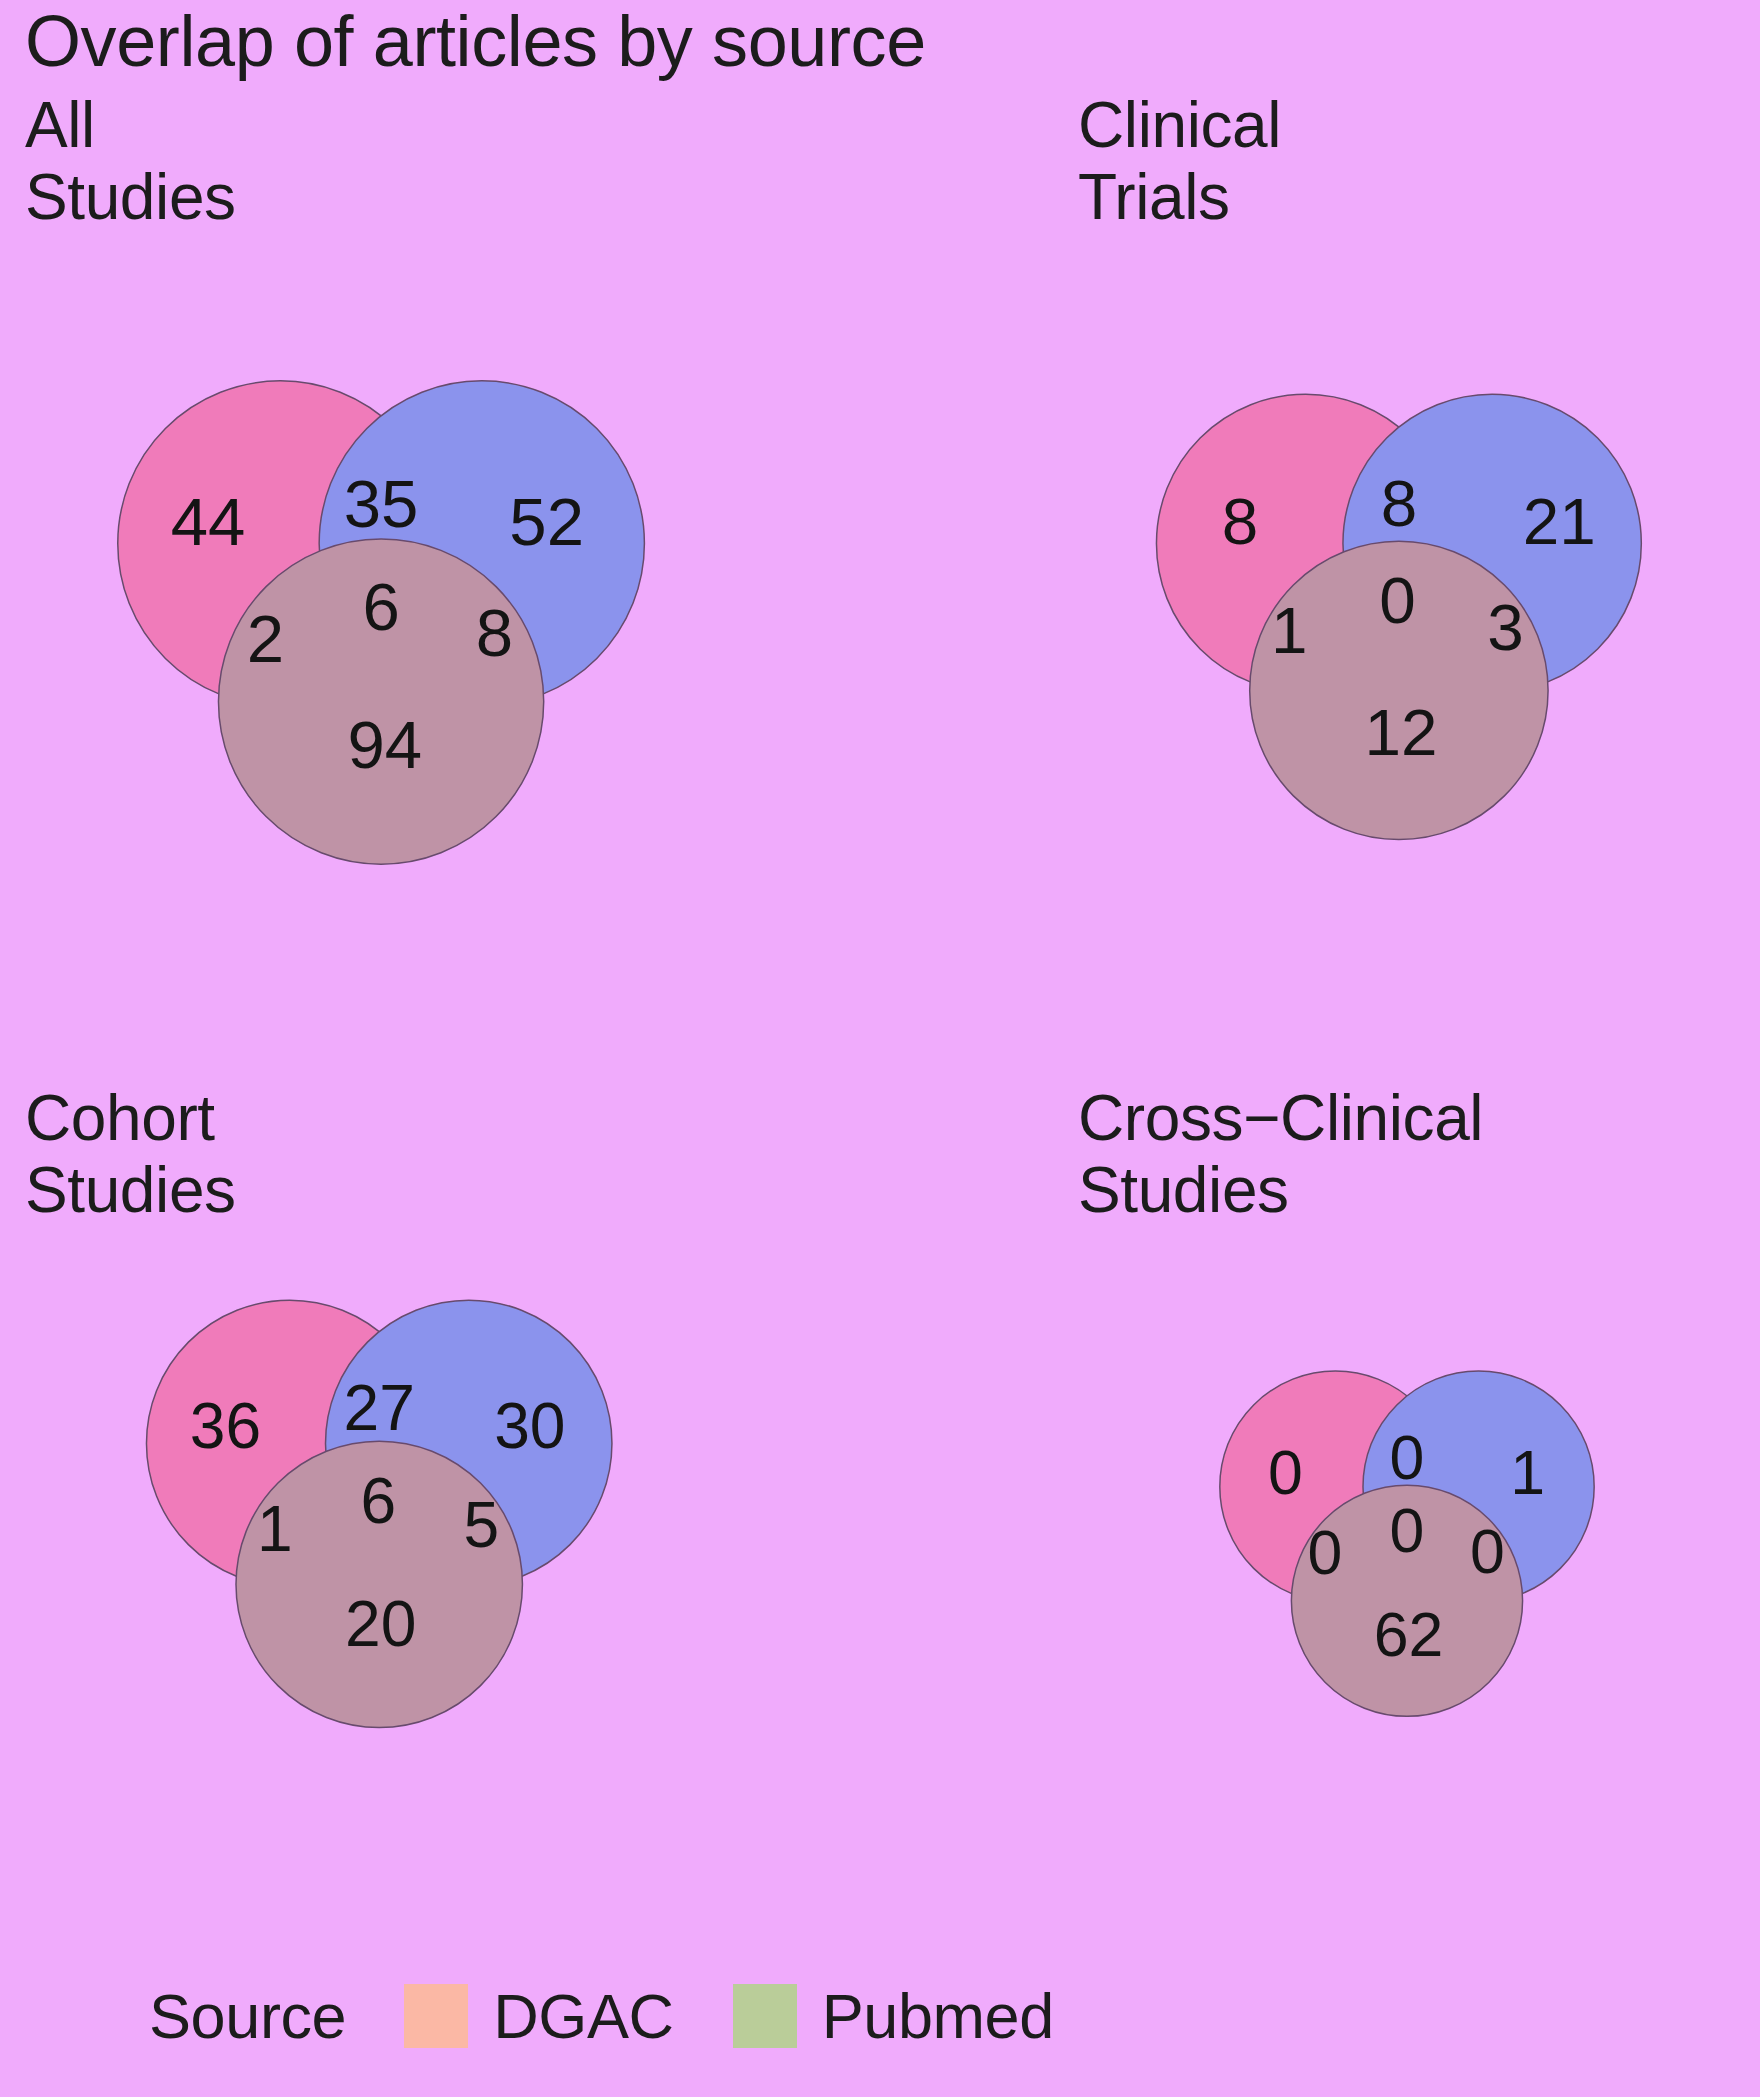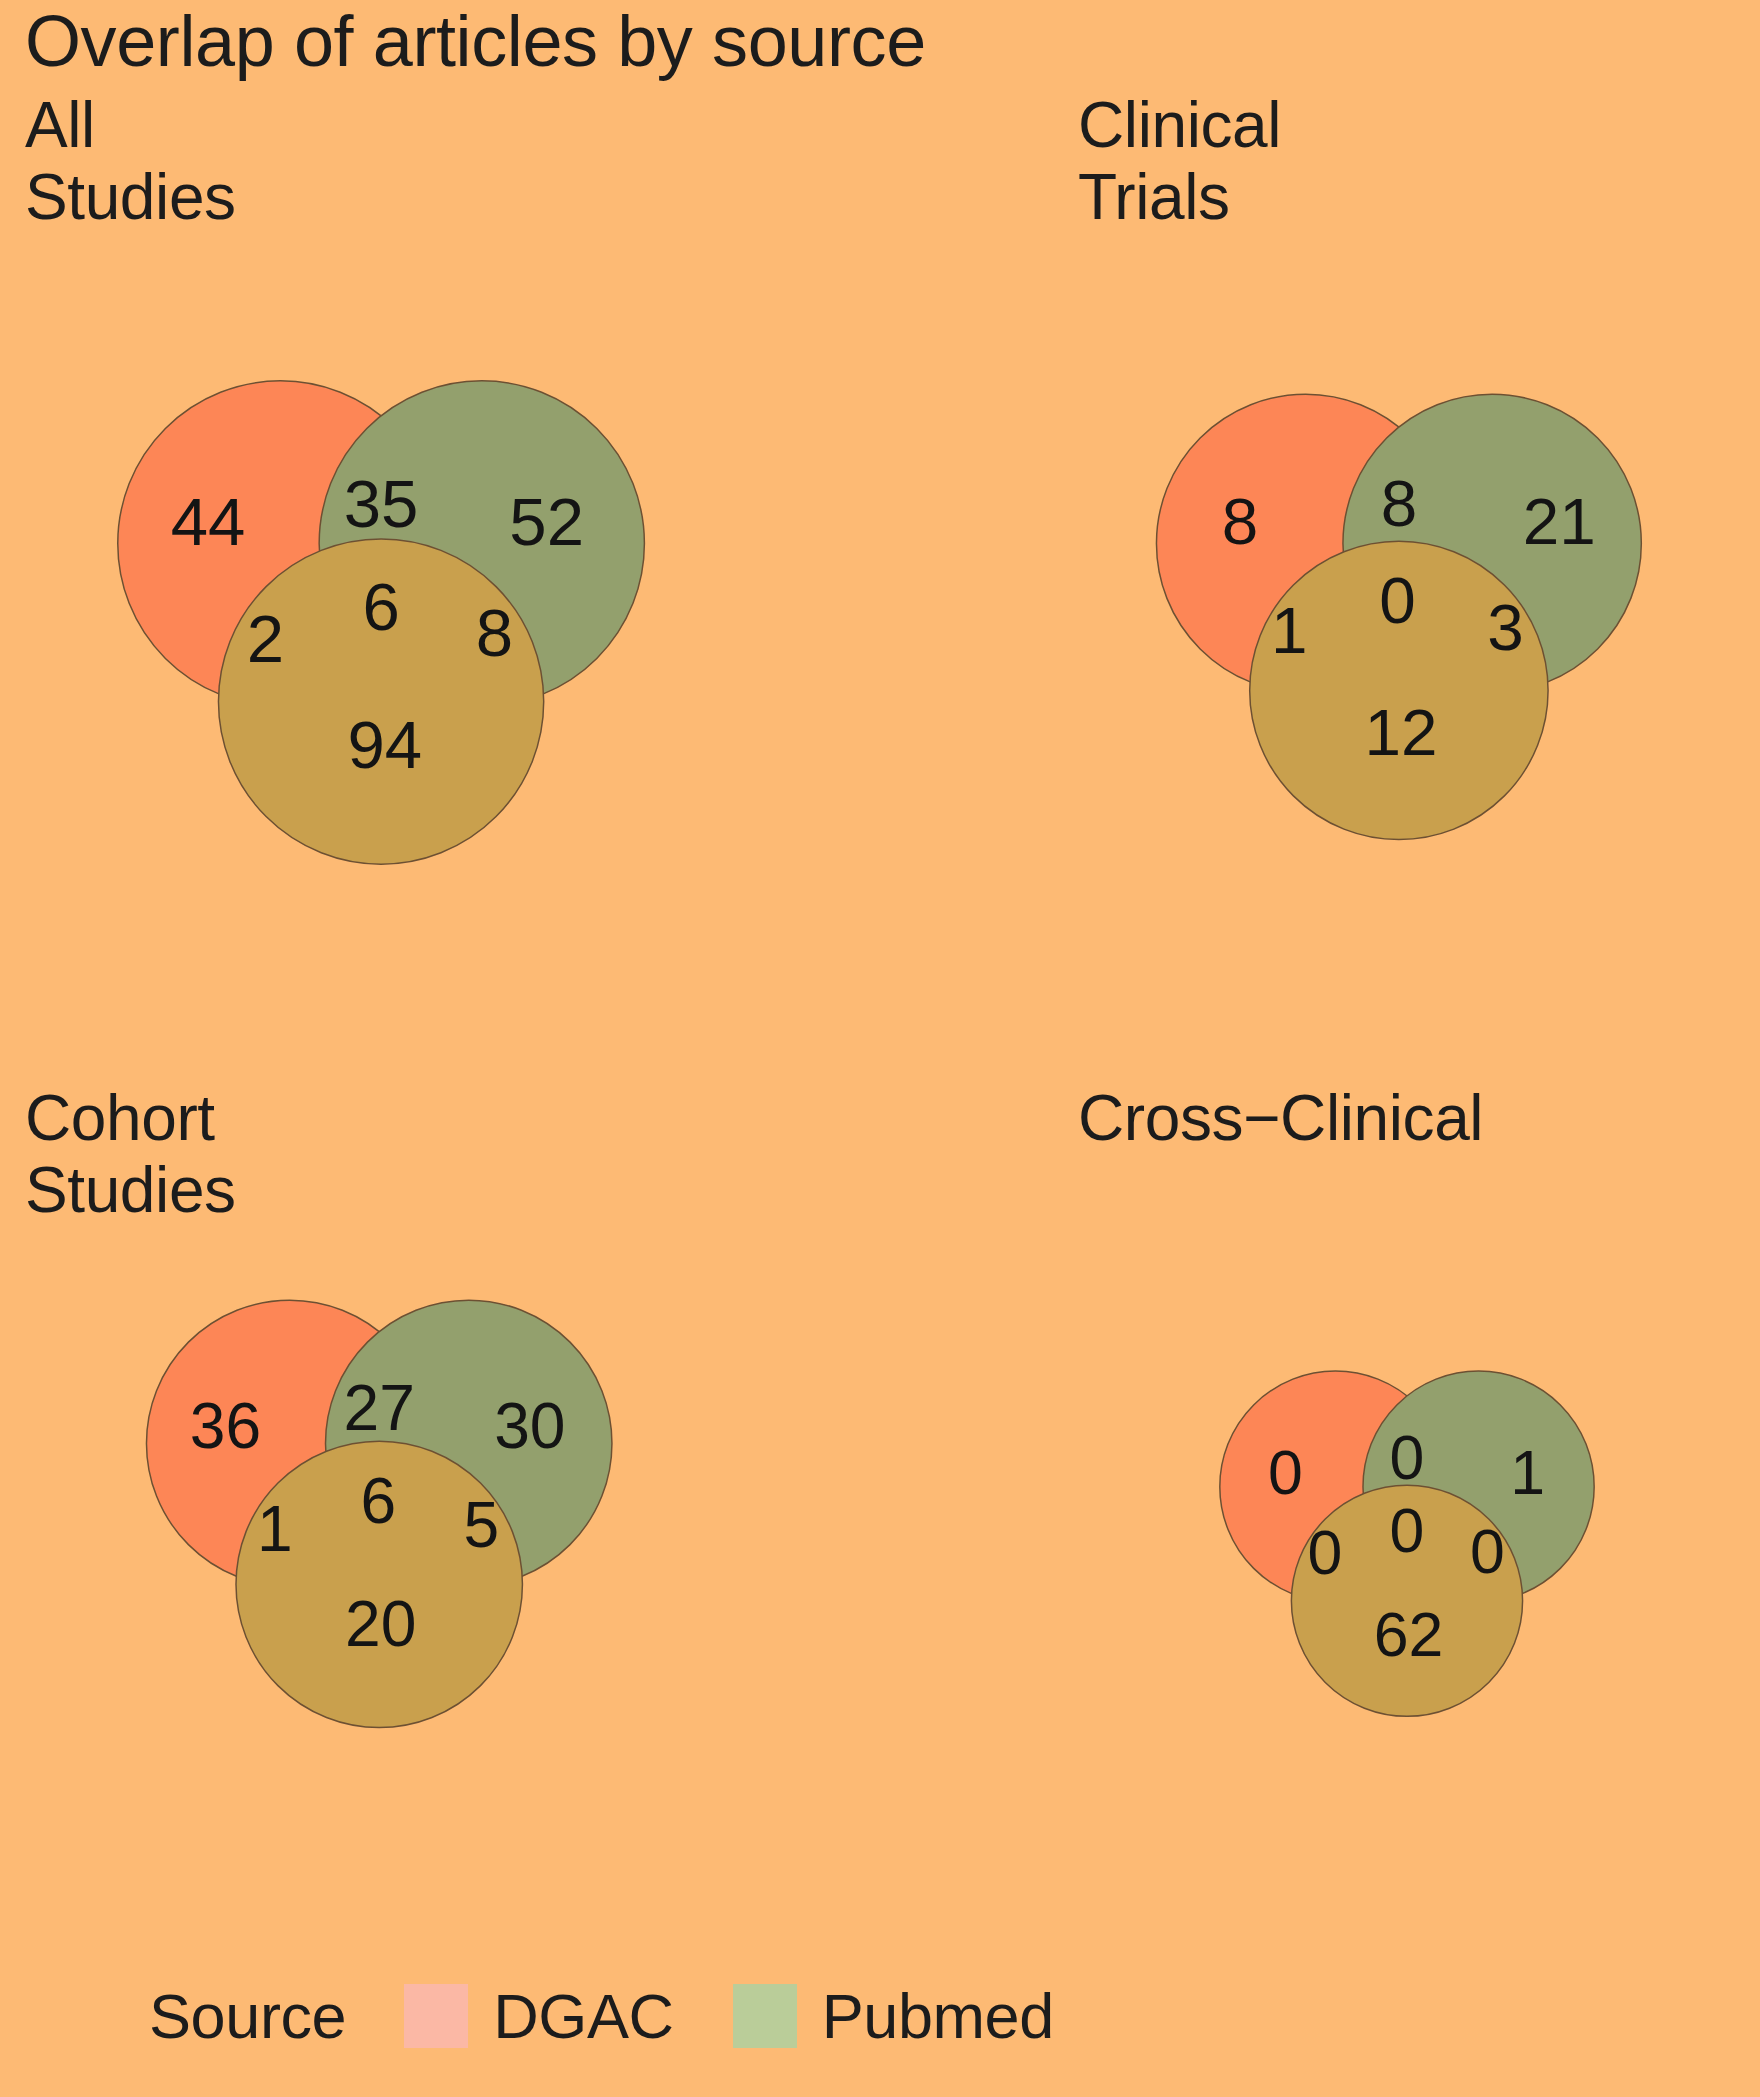--- a/index.html
+++ b/index.html
@@ -12,21 +12,21 @@
     height: 2097px;
     font-family: "Liberation Sans", sans-serif;
     color: #1a1a1a;
     overflow: hidden;
     position: relative;
   }
 
   .page {
     position: absolute;
     inset: 0;
-    background: #fdba74;
+    background: #f0abfc;
   }
 
   
   .main-title {
     position: absolute;
     left: 25px;
     top: 4.5px;
     font-size: 72px;
     line-height: 1.0;
     font-weight: 400;
@@ -156,20 +156,21 @@
         <text class="venn-label" x="397" y="292" font-size="86">6</text>
         <text class="venn-label" x="535" y="325" font-size="86">5</text>
         <text class="venn-label" x="400" y="457" font-size="86">20</text>
       </svg>
     </div>
   </div>
 
   <div class="panel">
     <div class="panel-title" style="left:1078px; top:1083px;">
       <span>Cross−Clinical</span>
+      <span>Studies</span>
     </div>
     <div class="venn-wrap" style="left:1186px; top:1336px;">
       <svg width="612" height="522" viewBox="0 0 820 700" aria-hidden="true">
         <g style="mix-blend-mode:multiply">
           <circle cx="200" cy="202" r="155" fill="#ffb8bc" stroke="#6e6e6e" stroke-width="2"></circle>
           <circle cx="392" cy="202" r="155" fill="#94dbf0" stroke="#6e6e6e" stroke-width="2"></circle>
           <circle cx="296" cy="355" r="155" fill="#cbdca8" stroke="#6e6e6e" stroke-width="2"></circle>
         </g>
         <text class="venn-label" x="133" y="182" font-size="84">0</text>
         <text class="venn-label" x="296" y="162" font-size="84">0</text>

